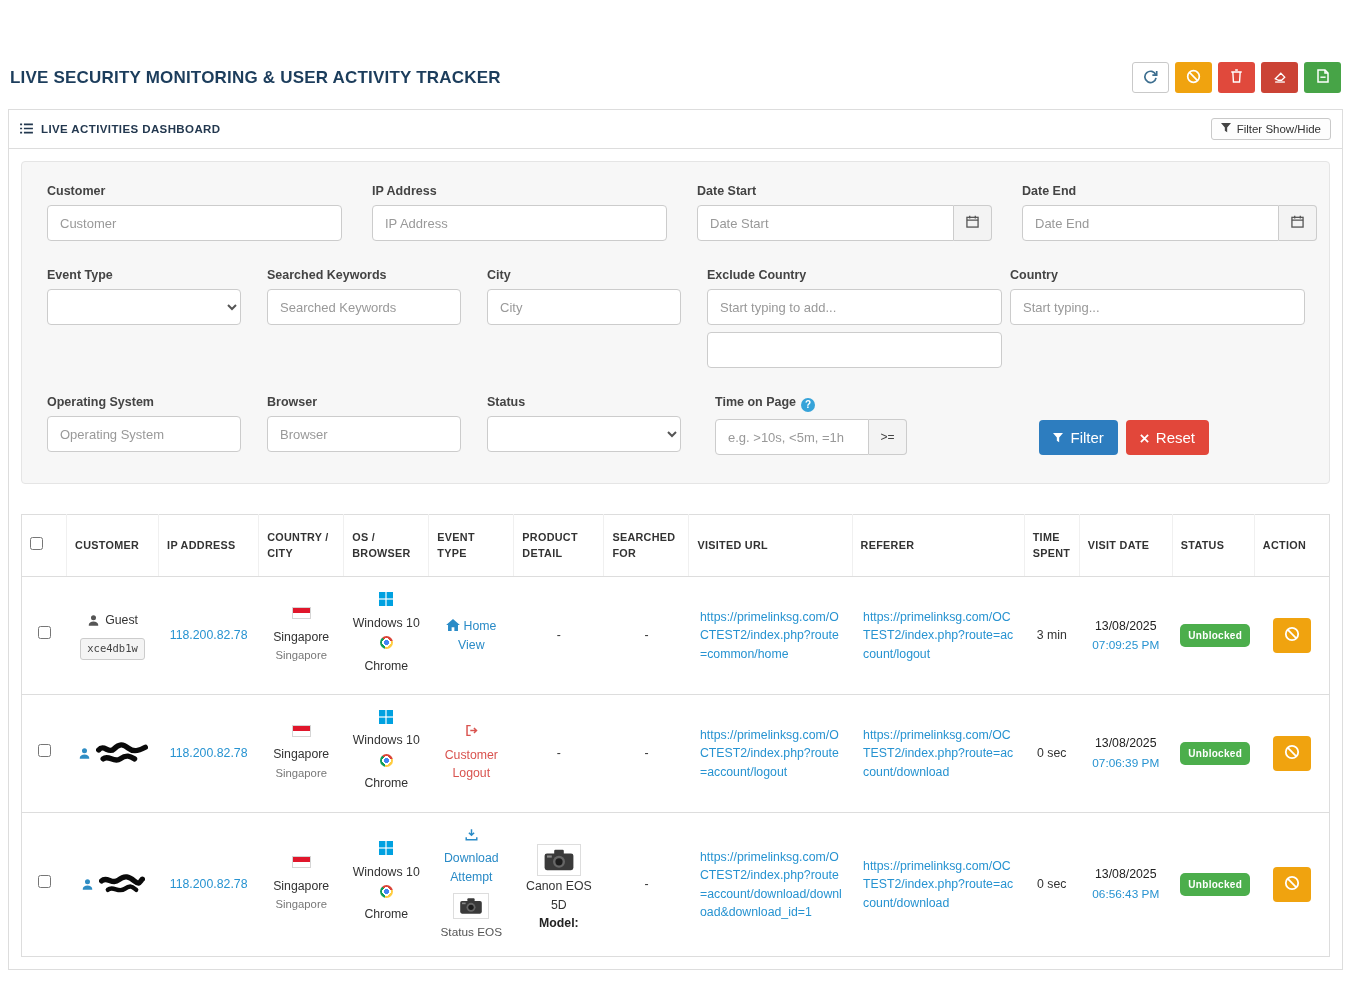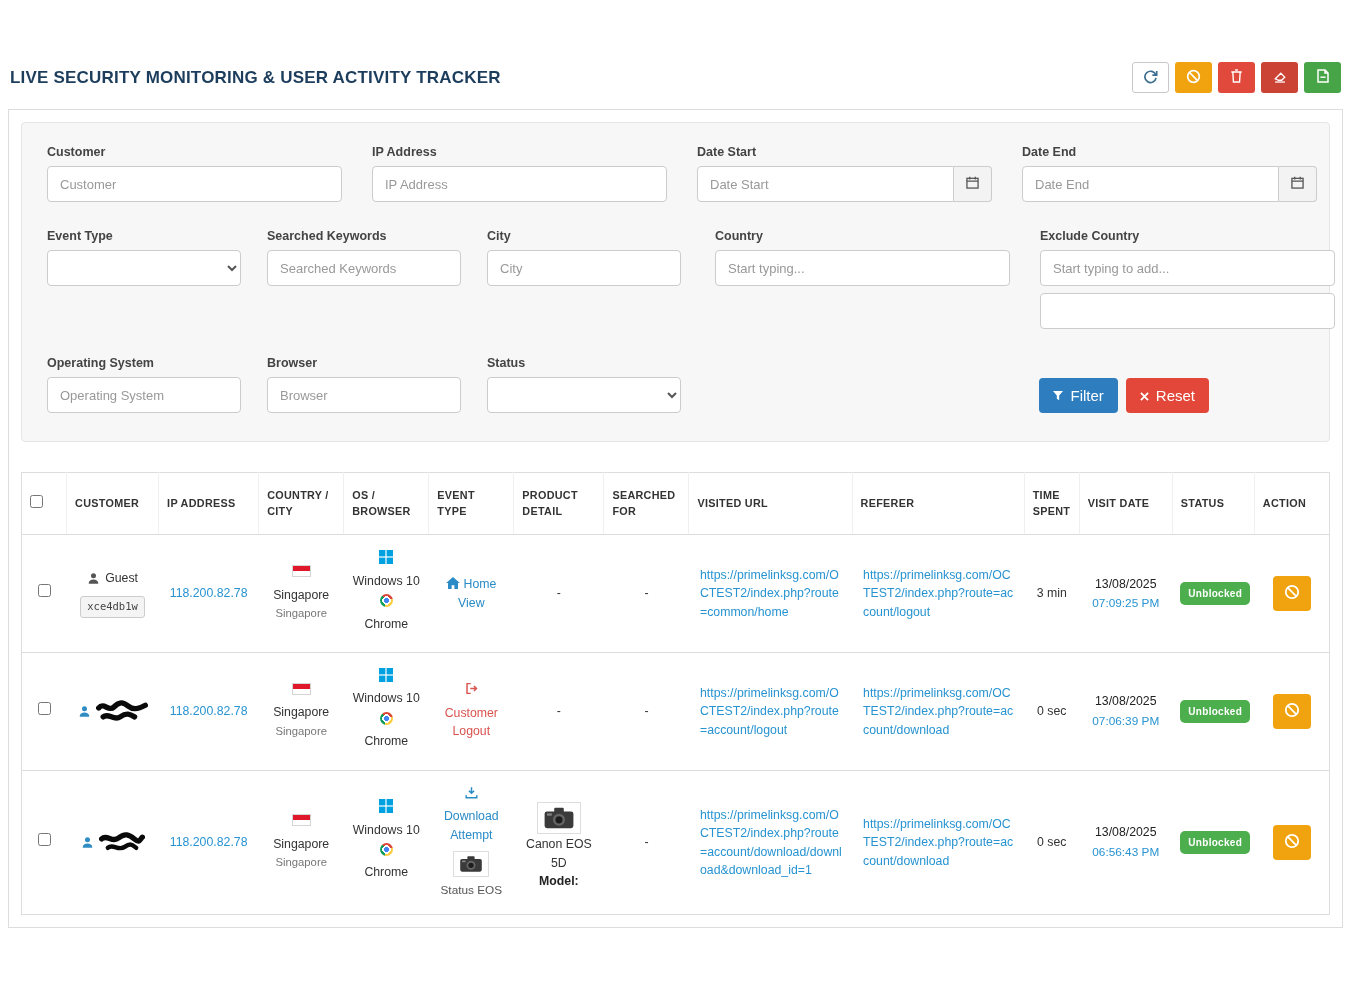--- a/index.html
+++ b/index.html
@@ -150,20 +150,38 @@
               <path d="M1 1h7l3 3v9H1z" fill="none" stroke="#fff" stroke-width="1.5"></path>
               <path d="M8 1v3h3" fill="none" stroke="#fff" stroke-width="1.5"></path>
               <path d="M3.4 8.2h5.2" stroke="#fff" stroke-width="1.4"></path>
             </svg>
         </span>
       </button>
     </div>
   </div>
 
   <div class="panel">
+    <div class="panel-heading">
+      <div class="panel-title">
+        <span>
+          <svg width="13" height="11" viewBox="0 0 14 12">
+              <path d="M0 1.5h2.2M4.2 1.5H14M0 6h2.2M4.2 6H14M0 10.5h2.2M4.2 10.5H14" stroke="#23384f" stroke-width="1.8"></path>
+            </svg>
+        </span>
+        <span>LIVE ACTIVITIES DASHBOARD</span>
+      </div>
+      <button class="toggle-btn">
+        <span>
+          <svg width="10" height="10" viewBox="0 0 12 12">
+              <path d="M0 0h12L7.4 5.4V11L4.6 9.2V5.4z" fill="#444"></path>
+            </svg>
+        </span>
+        <span>Filter Show/Hide</span>
+      </button>
+    </div>
 
     <div class="panel-body">
 
       <div class="well">
 
         <div class="f-row">
           <div class="fg w-q">
             <label>Customer</label>
             <input class="inp" placeholder="Customer" style="">
           </div>
@@ -203,43 +221,50 @@
             <select class="inp"><option></option></select>
           </div>
           <div class="fg w-s">
             <label>Searched Keywords</label>
             <input class="inp" placeholder="Searched Keywords" style="">
           </div>
           <div class="fg w-s">
             <label>City</label>
             <input class="inp" placeholder="City" style="">
           </div>
-          <div class="fg w-q ml8">
-            <label>Country</label>
-            <input class="inp" placeholder="Start typing..." style="">
-          </div>
           <div class="fg w-q mr0">
             <label>Exclude Country</label>
             <input class="inp" placeholder="Start typing to add..." style="">
             <input class="inp stack2" style="">
           </div>
+          <div class="fg w-q ml8">
+            <label>Country</label>
+            <input class="inp" placeholder="Start typing..." style="">
+          </div>
         </div>
 
         <div class="f-row">
           <div class="fg w-s">
             <label>Operating System</label>
             <input class="inp" placeholder="Operating System" style="">
           </div>
           <div class="fg w-s">
             <label>Browser</label>
             <input class="inp" placeholder="Browser" style="">
           </div>
           <div class="fg w-s">
             <label>Status</label>
             <select class="inp"><option></option></select>
+          </div>
+          <div class="fg w-tp ml8">
+            <label><span>Time on Page</span><span class="qicon"></span></label>
+            <div class="igroup">
+              <input class="inp" placeholder="e.g. &gt;10s, &lt;5m, =1h" style="">
+              <span class="addon">&gt;=</span>
+            </div>
           </div>
           <div class="fbtns">
             <button class="btn btn-primary">
               <span><svg width="10" height="10" viewBox="0 0 12 12">
                     <path d="M0 0h12L7.4 5.4V11L4.6 9.2V5.4z" fill="#fff"></path>
                   </svg></span>
               <span>Filter</span>
             </button>
             <button class="btn btn-danger">
               <span><svg width="9" height="9" viewBox="0 0 10 10">

